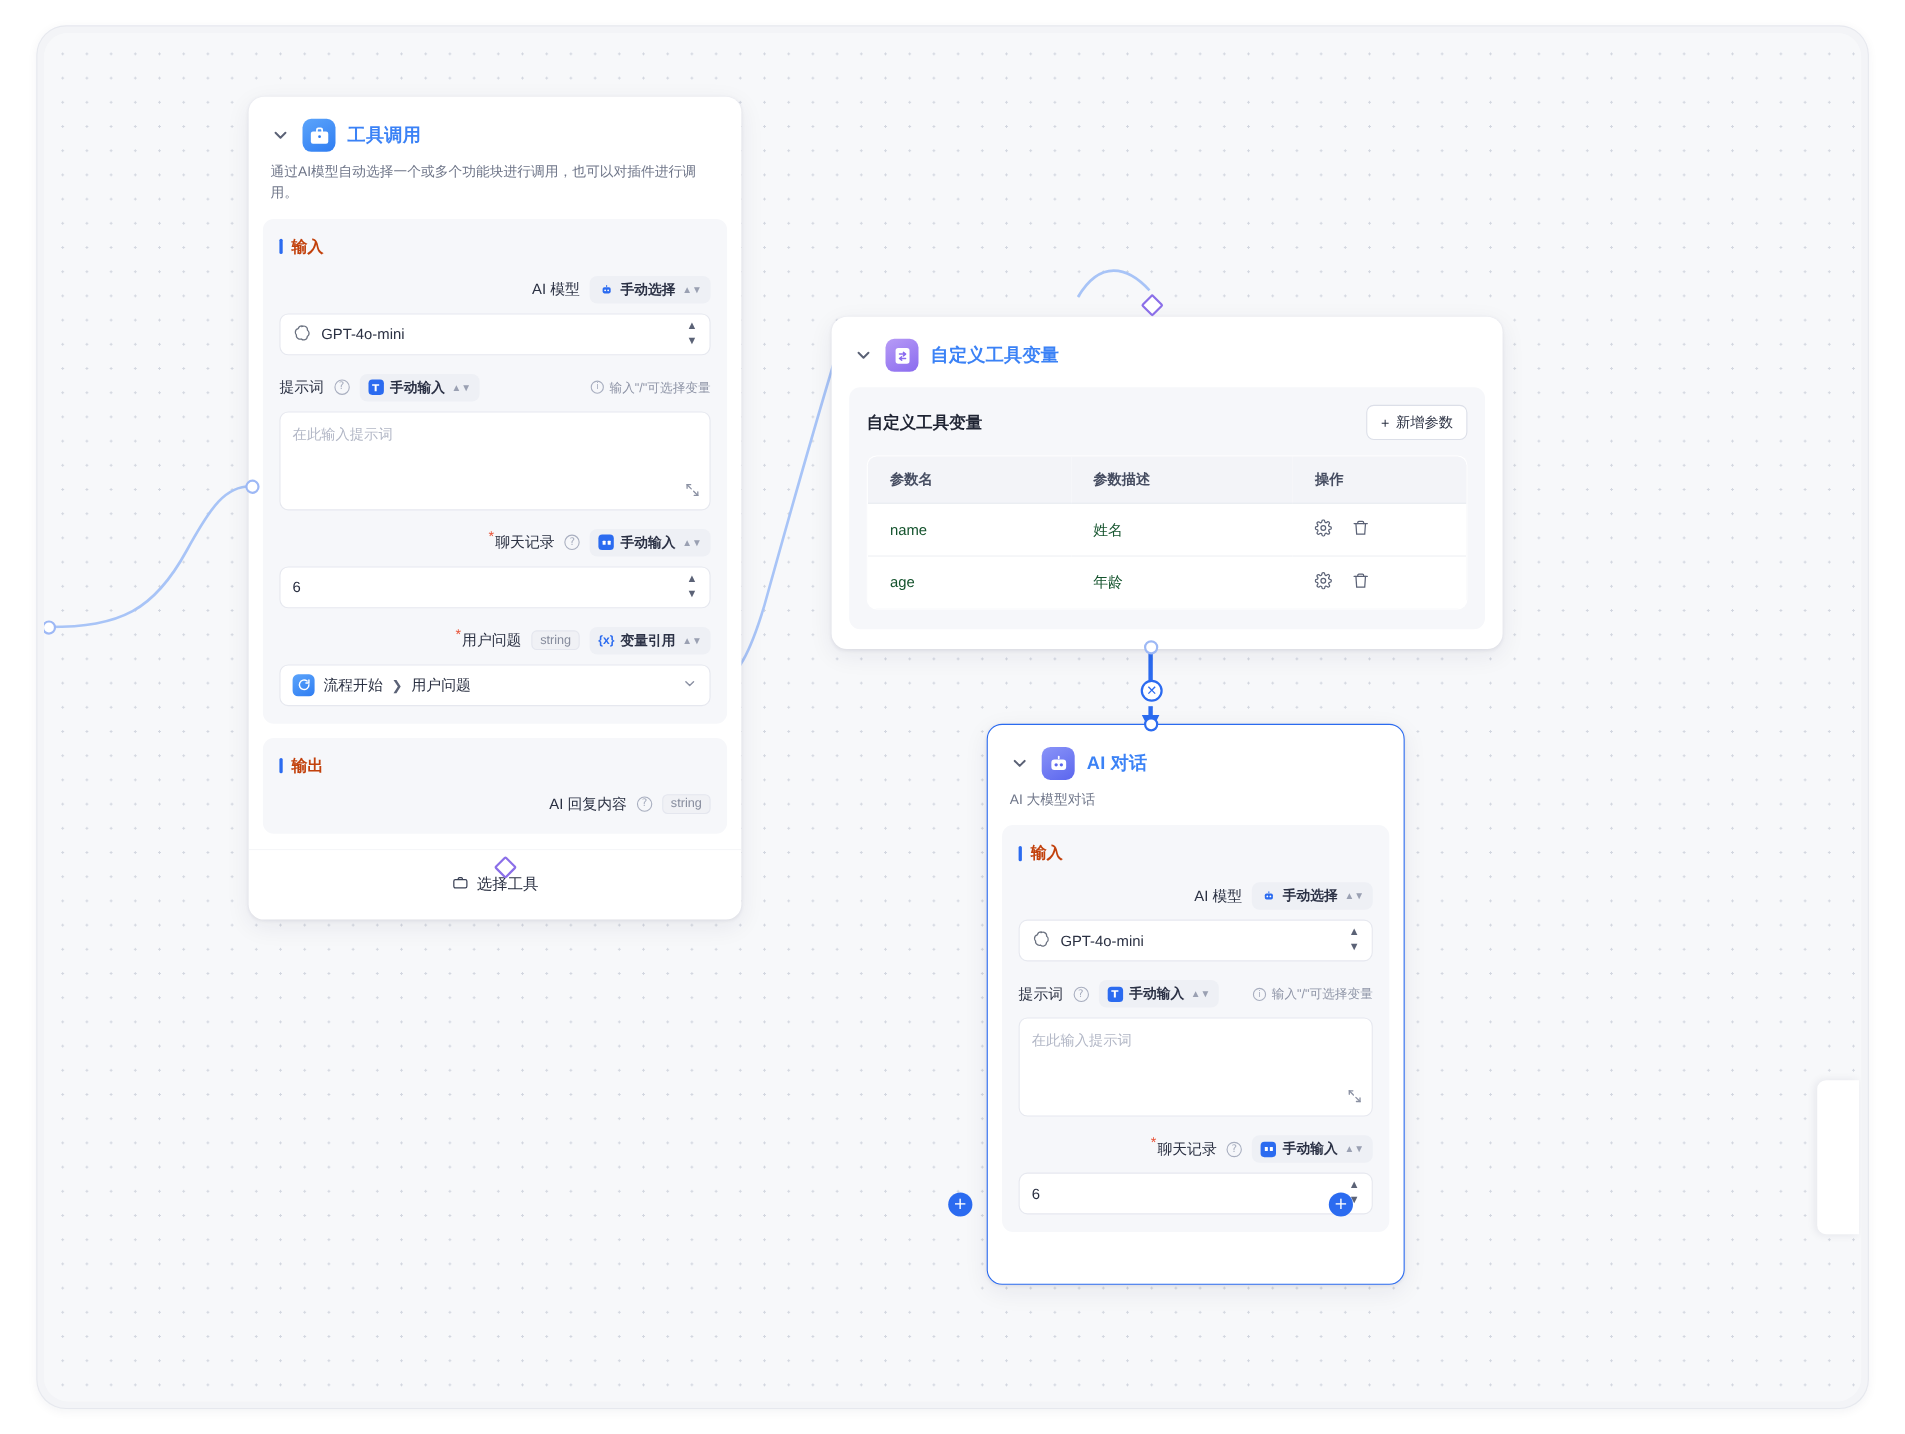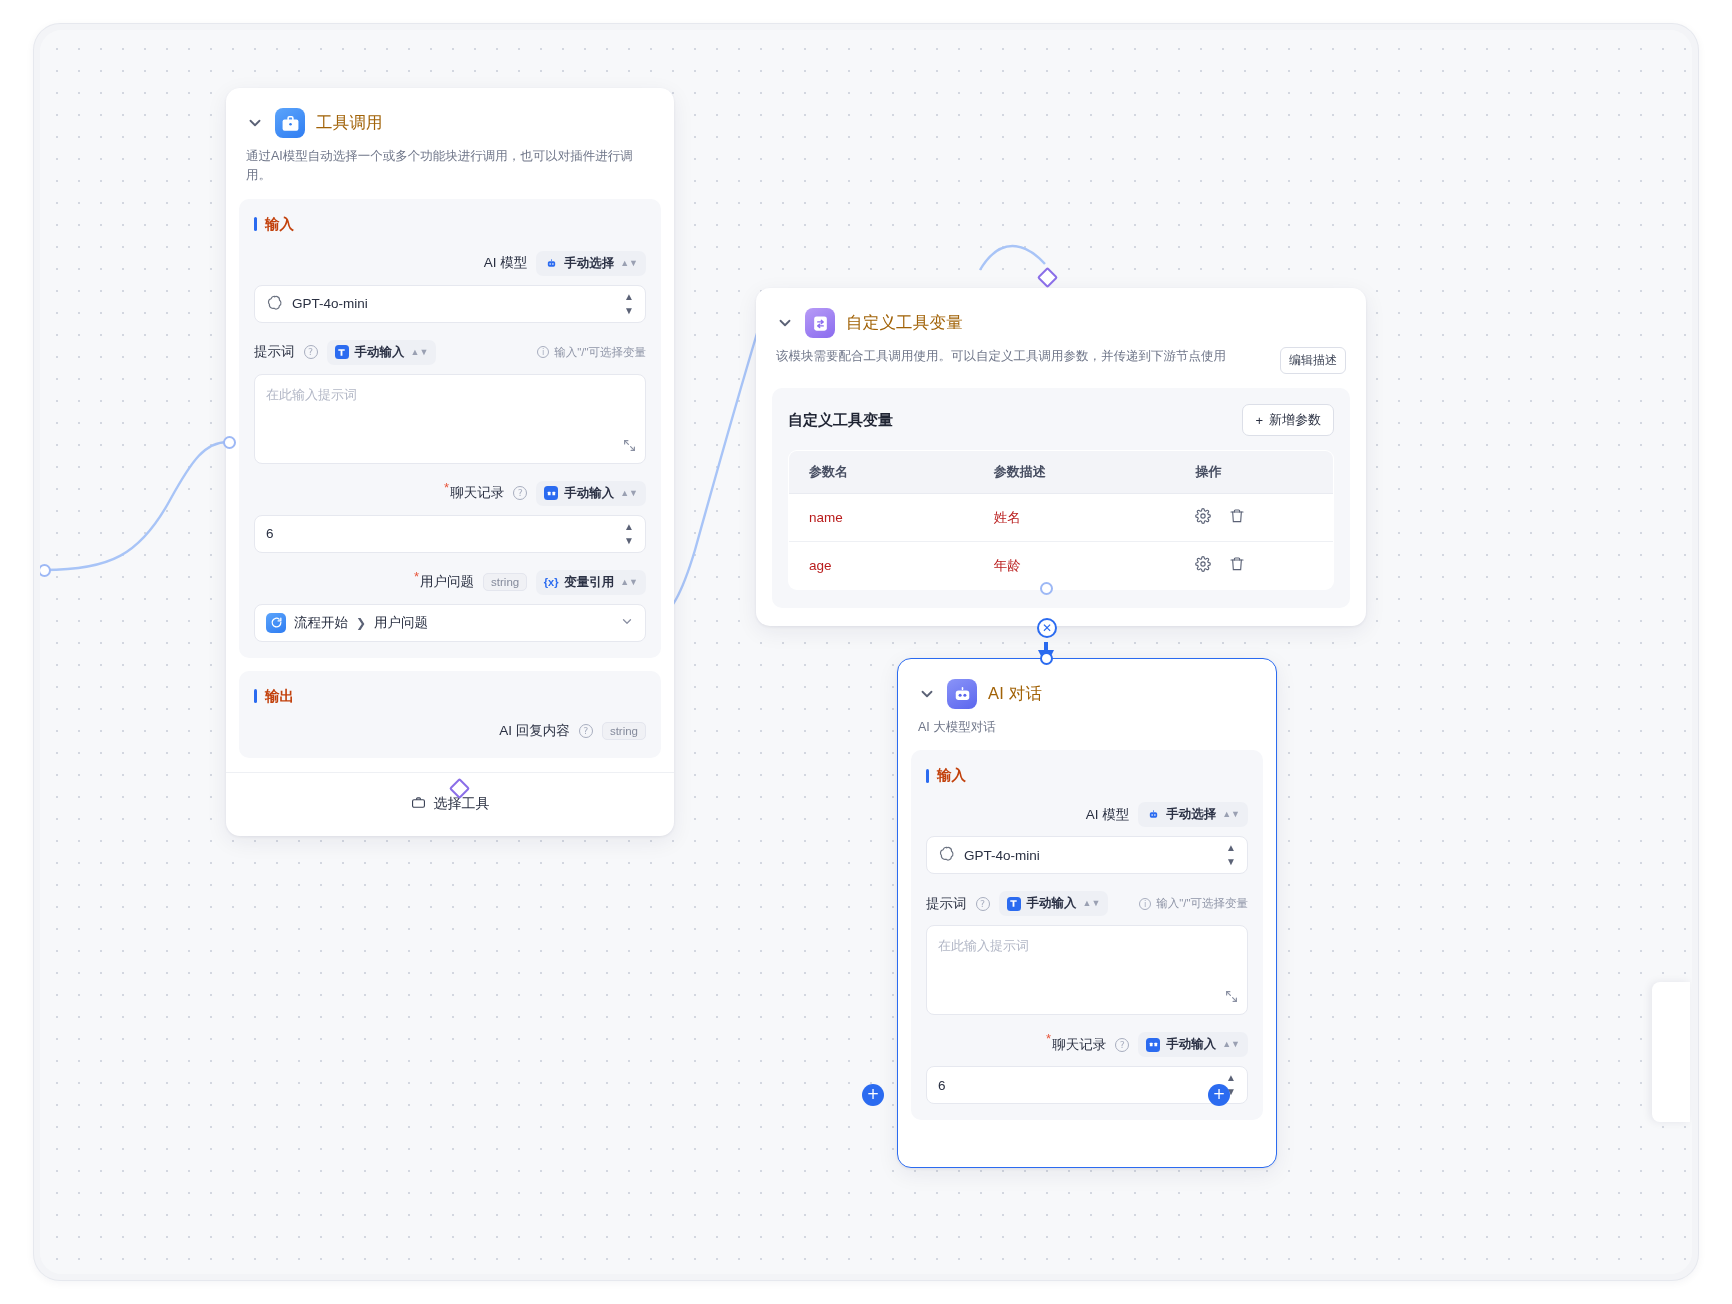--- a/index.html
+++ b/index.html
@@ -105,21 +105,21 @@
     color: #5b6276;
   }
   .node-ic {
     width: 30px; height: 30px; border-radius: 8px; flex: none;
     display: flex; align-items: center; justify-content: center;
   }
   .node-ic svg { width: 19px; height: 19px; }
   .ic-tool   { background: linear-gradient(150deg,#5ba4fb,#2f7df2); }
   .ic-var    { background: linear-gradient(150deg,#b79bf6,#8a6bef); }
   .ic-chat   { background: linear-gradient(150deg,#8a94f8,#5b66ee); }
-  .node-title { font-size: 16.5px; font-weight: 400; color: #a16207; letter-spacing: .2px; }
+  .node-title { font-size: 16.5px; font-weight: 700; color: #3b82f6; letter-spacing: .2px; }
   .node-desc {
     margin-top: 9px;
     font-size: 12.5px; color: #6f7689; line-height: 1.55;
     display: flex; align-items: flex-start; gap: 8px;
   }
   .node-desc .txt { flex: 1; }
 
   .btn-outline {
     flex: none;
     border: 1px solid #dcdfe8; background: #fff; border-radius: 6px;
@@ -216,21 +216,21 @@
   .btn-add {
     display: inline-flex; align-items: center; gap: 6px;
     background: #fff; border: 1px solid #dcdfe8; border-radius: 7px;
     padding: 6px 12px; font-size: 13px; color: #2a3042;
   }
   table { width: 100%; border-collapse: collapse; margin-top: 14px; background: #fff; border: 1px solid #e9ebf1; border-radius: 9px; overflow: hidden; }
   thead th {
     background: #f3f4f8; text-align: left; font-size: 13px; font-weight: 600;
     color: #464d61; padding: 12px 20px; border-bottom: 1px solid #e9ebf1;
   }
-  tbody td { padding: 14px 20px; font-size: 13.5px; color: #b91c1c; border-bottom: 1px solid #eef0f4; }
+  tbody td { padding: 14px 20px; font-size: 13.5px; color: #14532d; border-bottom: 1px solid #eef0f4; }
   tbody tr:last-child td { border-bottom: none; }
   .acts { display: flex; gap: 18px; color: #5b6276; }
   .acts svg { width: 16px; height: 16px; }
 
   .scrollhint {
     position: absolute; right: 2px; bottom: 152px;
     width: 38px; height: 140px; background: #fff; border-radius: 8px 0 0 8px;
     box-shadow: -2px 0 8px rgba(20,28,60,.08);
     z-index: 4;
   }
@@ -441,24 +441,20 @@
               </svg>
           </span>
           <span class="node-ic ic-var">
             <svg viewBox="0 0 24 24" fill="none">
                 <rect x="4" y="3" width="16" height="18" rx="3" fill="#fff"></rect>
                 <path d="M8.5 10h7M13 8l2.5 2L13 12" stroke="#8a6bef" stroke-width="1.7" stroke-linecap="round" stroke-linejoin="round"></path>
                 <path d="M15.5 15h-7M11 13l-2.5 2L11 17" stroke="#8a6bef" stroke-width="1.7" stroke-linecap="round" stroke-linejoin="round"></path>
               </svg>
           </span>
           <span class="node-title">自定义工具变量</span>
-        </div>
-        <div class="node-desc">
-          <span class="txt">该模块需要配合工具调用使用。可以自定义工具调用参数，并传递到下游节点使用</span>
-          <button class="btn-outline">编辑描述</button>
         </div>
       </div>
 
       <div class="tblbox">
         <div class="tbl-head-row">
           <span class="tbl-caption">自定义工具变量</span>
           <button class="btn-add">
             <span>+</span>
             <span>新增参数</span>
           </button>

